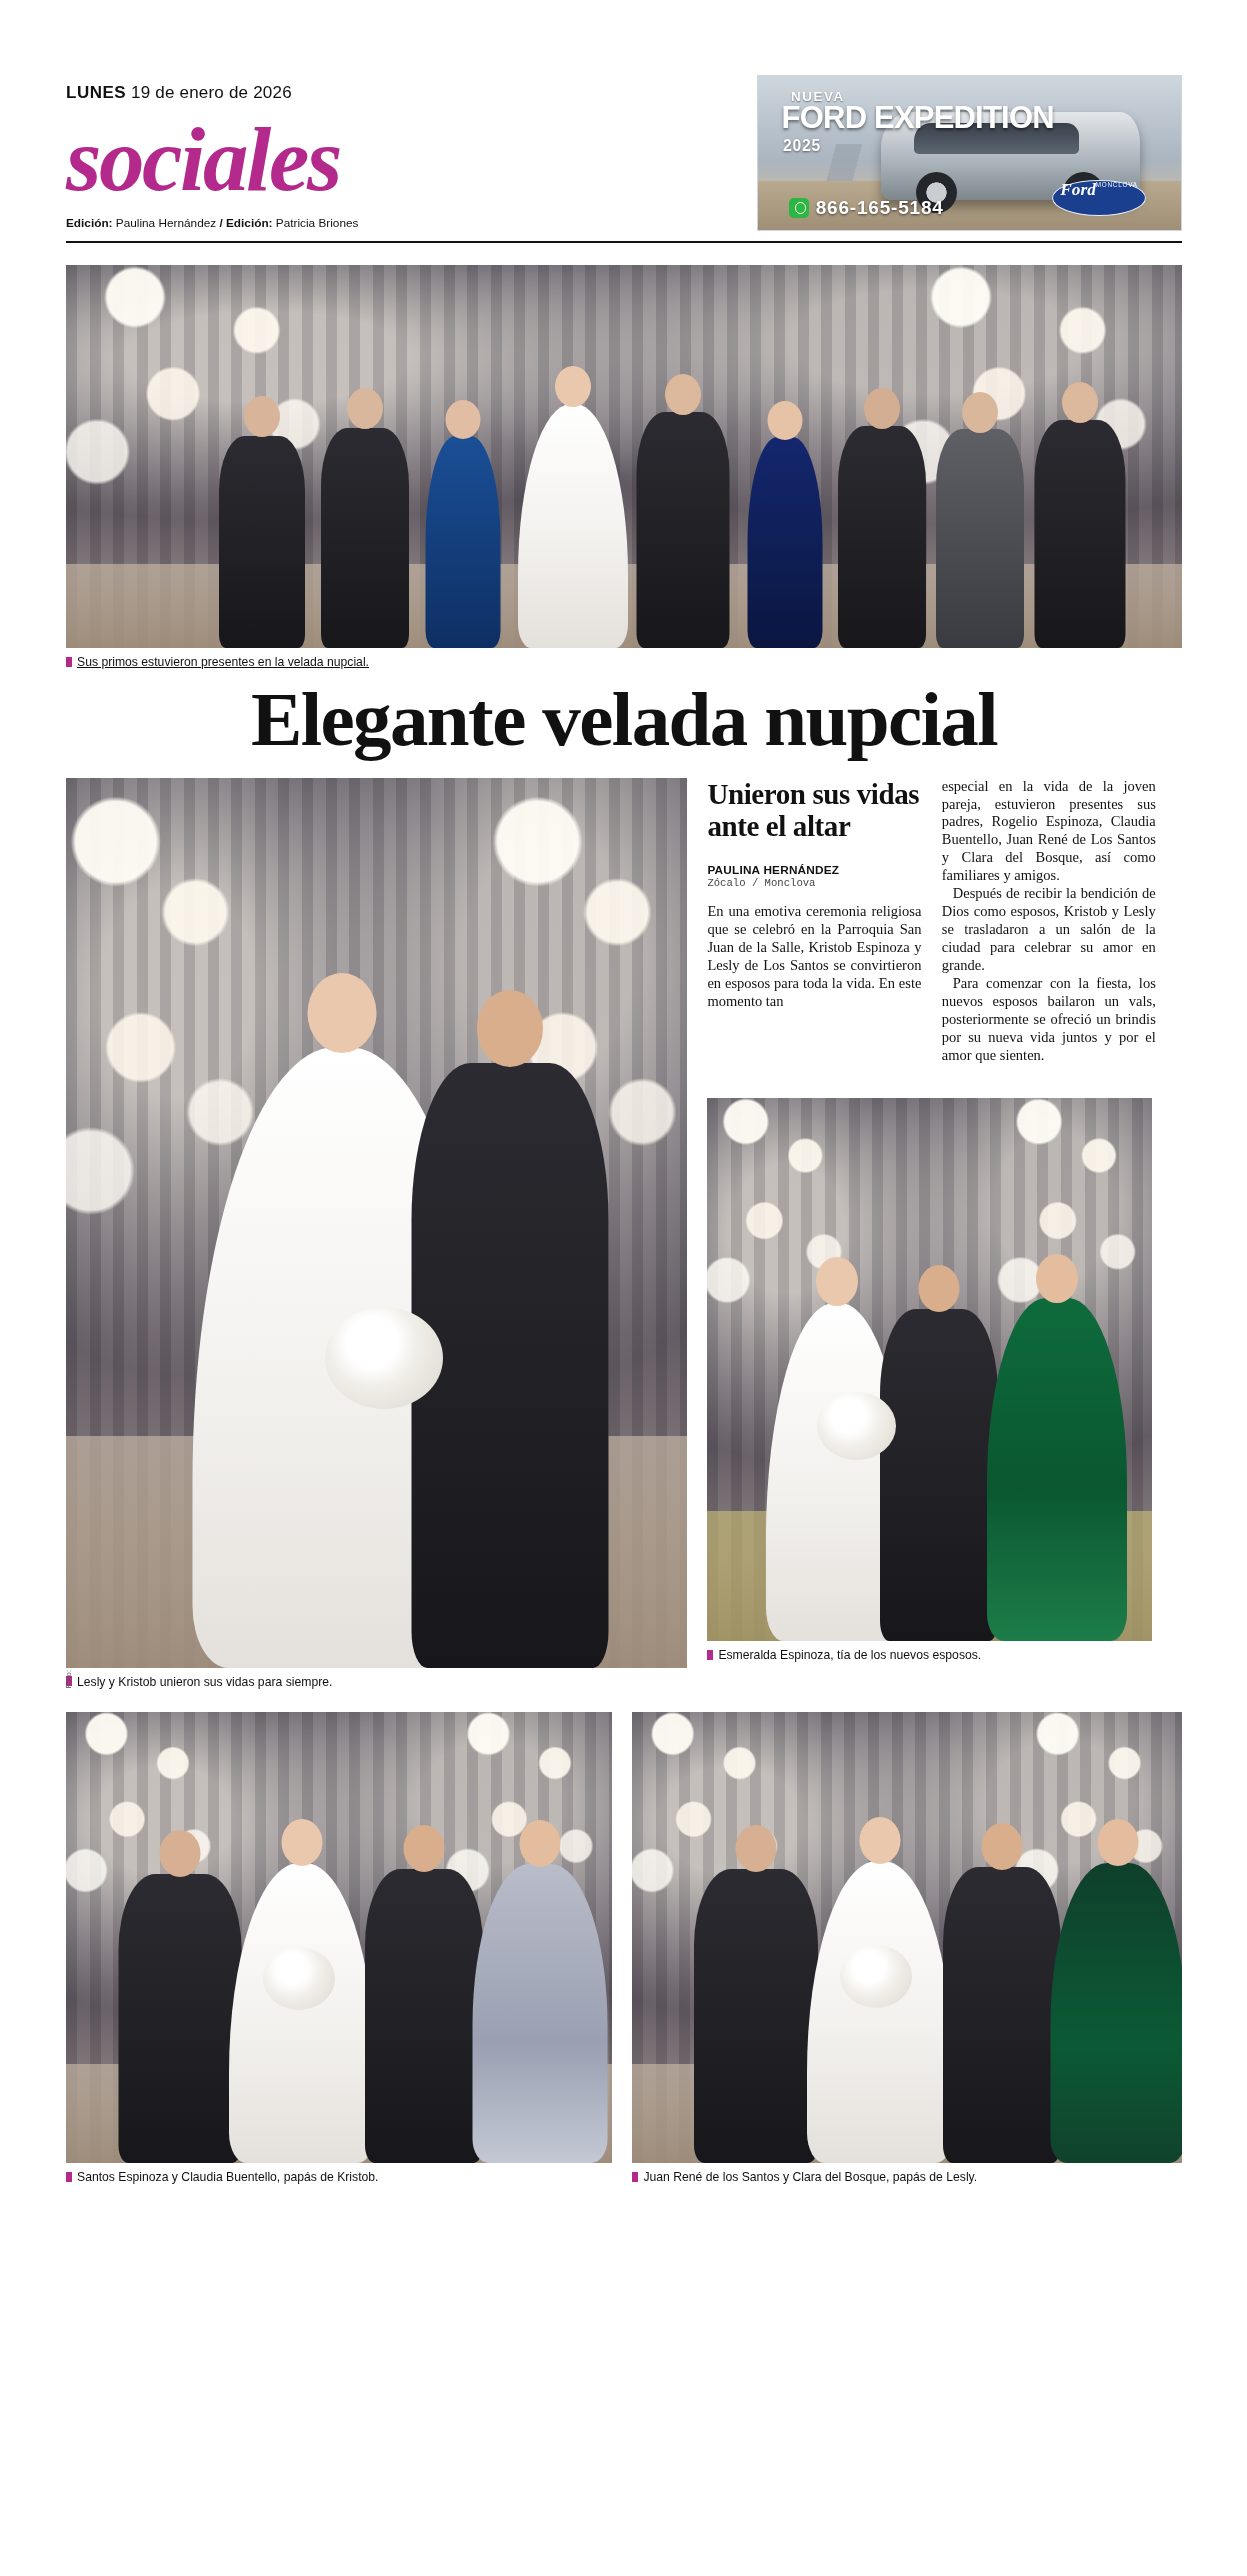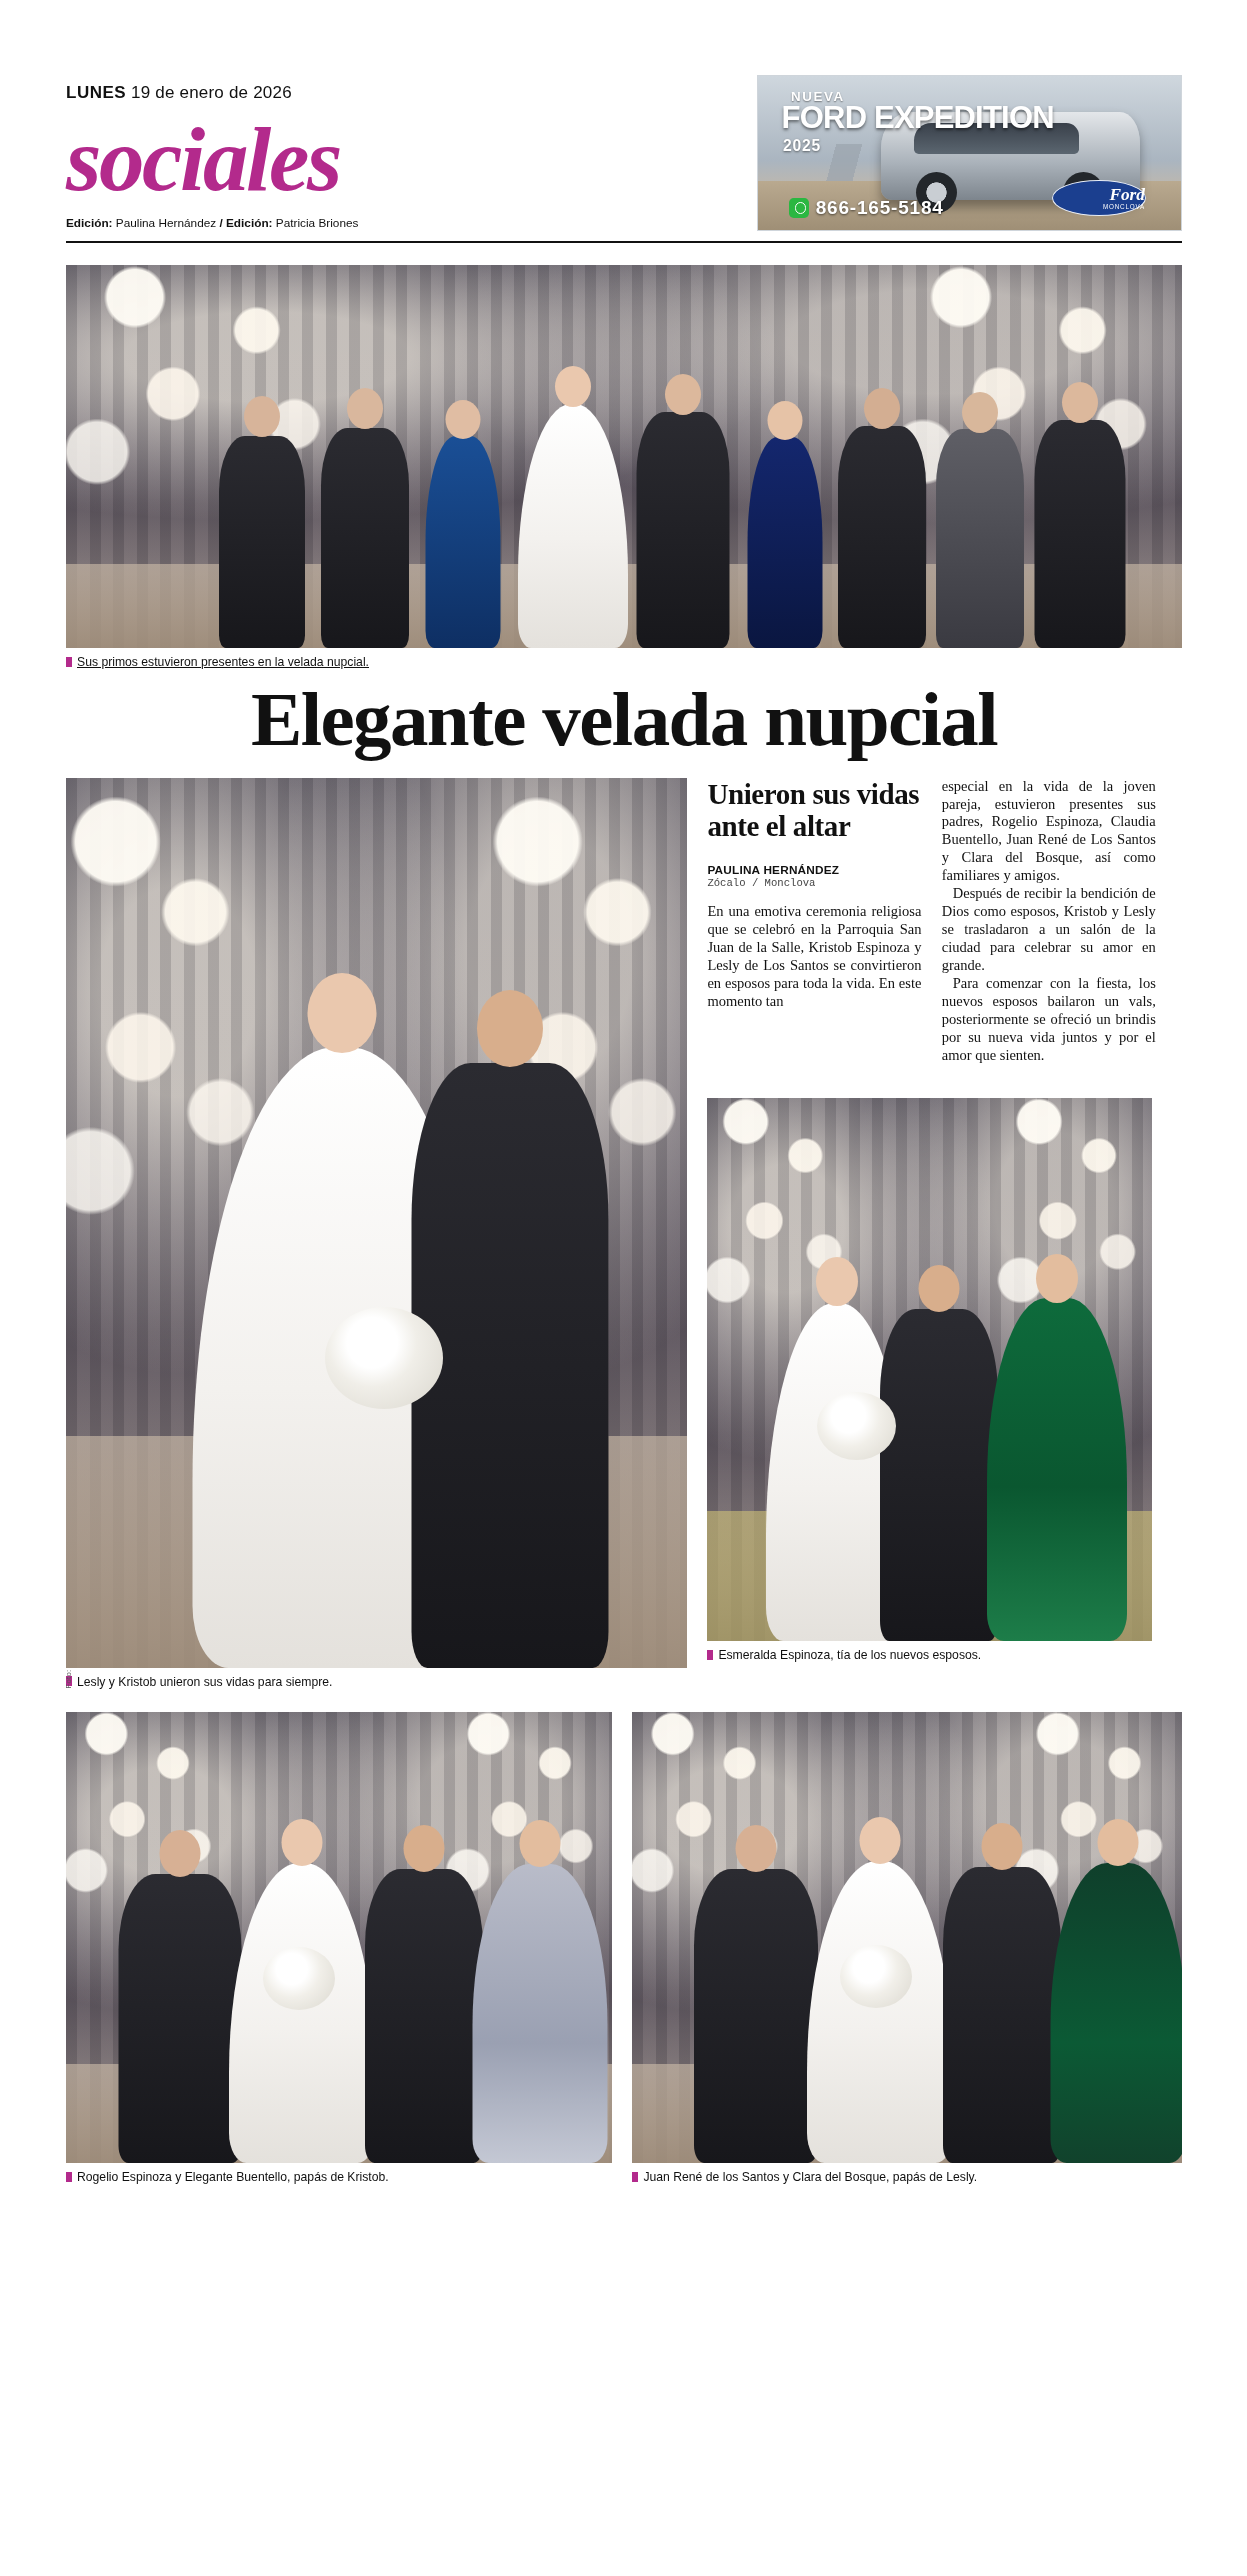--- a/index.html
+++ b/index.html
@@ -105,21 +105,21 @@
     display:inline-block; position:relative;
   }
   .ad .wa:after {
     content:""; position:absolute; left:5.5px; top:4.7px; width:9.4px; height:9.4px;
     border:1.6px solid #fff; border-radius:50%;
   }
   .ad .fordlogo {
     position:absolute; right:35px; bottom:14px;
     width:94px; height:36px; border-radius:50%/50%;
     background:#1b3f8f; border:1.6px solid #e9eef7;
-    display:flex; flex-direction:column; align-items:flex-end; justify-content:center;
+    display:flex; flex-direction:row; align-items:flex-start; justify-content:center;
   }
   .ad .fordlogo .f {
     font-family:"Liberation Serif", serif; font-style:italic; font-weight:bold;
     color:#fff; font-size:17.3px; line-height:1;
   }
   .ad .fordlogo .c {
     font-family:"Liberation Sans", sans-serif; color:#fff; font-size:6.3px; letter-spacing:0.8px;
   }
 
   
@@ -401,21 +401,21 @@
         </div>
         <div class="fig" style="left:401px;width:145px;height:346px;">
           <div class="body" style="width:135px;height:299px;border-radius:42% 42% 12% 12%/54% 54% 8% 8%;background:linear-gradient(180deg,#b9bcc9 0%,#9aa0b2 60%,#c4c8d4 100%);"></div>
           <div class="head" style="width:41px;height:47px;bottom:296px;background:#e3bd9e;"></div>
         </div>
         <div style="position:absolute;left:197px;bottom:153px;width:72px;height:63px;border-radius:50%;
                     background:radial-gradient(circle at 40% 35%, #ffffff 0 26%, #f1efe9 48%, #dad7ce 100%);"></div>
       </div>
       <div class="caption">
         <span class="bullet"></span>
-        <span>Rogelio Espinoza y Elegante Buentello, papás de Kristob.</span>
+        <span>Santos Espinoza y Claudia Buentello, papás de Kristob.</span>
       </div>
     </div>
 
     <div style="width:550px;">
       <div class="photo" style="width:550px;height:451px;">
         <div class="bg-venue"></div>
         <div class="drape"></div>
         <div class="blossomL" style="width:38%;height:54%;"></div>
         <div class="blossomR" style="width:38%;height:54%;"></div>
         <div class="floor" style="height:22%;"></div>

